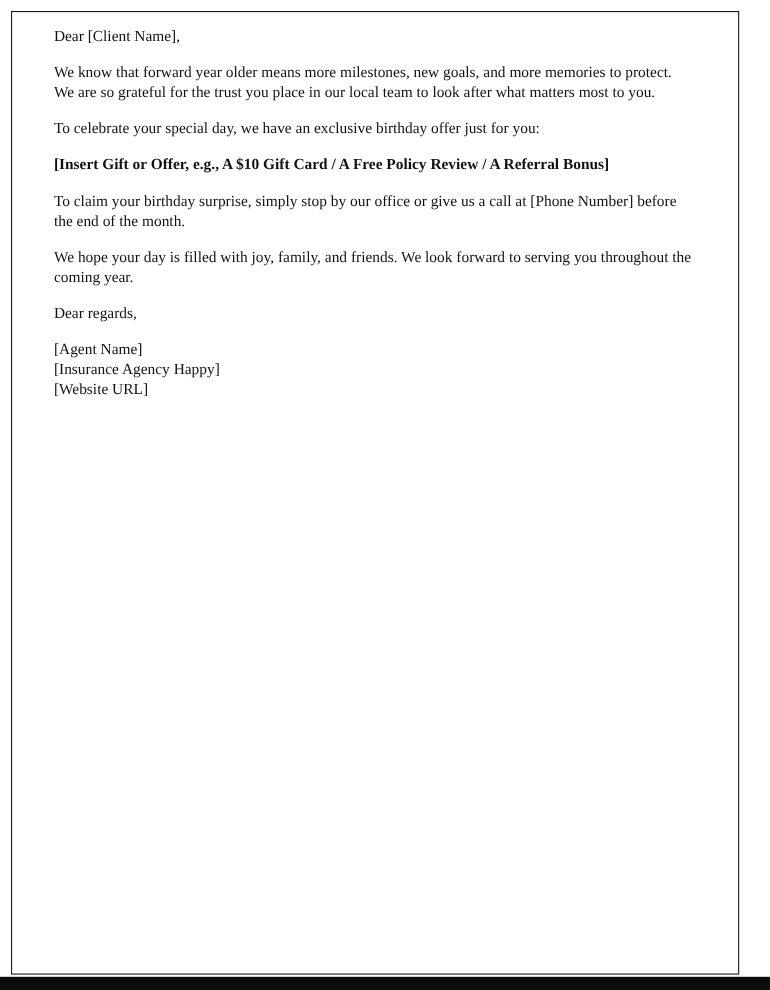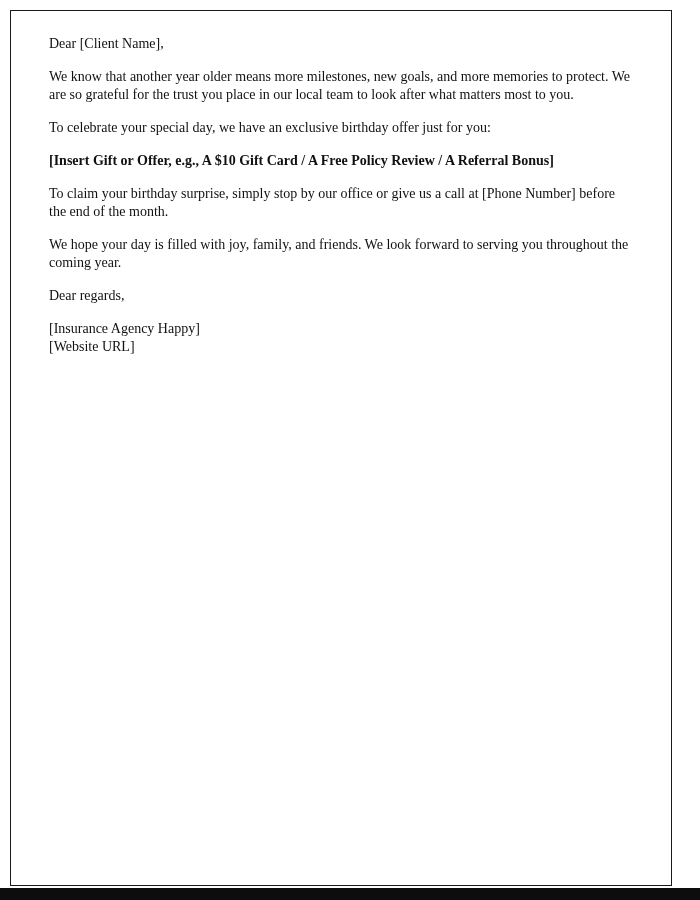--- a/index.html
+++ b/index.html
@@ -17,21 +17,21 @@
     background: #ffffff;
   }
   .page {
     position: absolute;
     left: 10px;
     top: 10px;
     width: 662px;
     height: 876px;
     background: #ffffff;
     border: 1px solid #1a1a1a;
-    padding: 24px 40px 40px 38px;
+    padding: 14px 40px 40px 38px;
     color: #111111;
   }
   .page-bottom-edge {
     position: absolute;
     left: 0;
     bottom: 0;
     width: 700px;
     height: 12px;
     background: #0d0d0d;
   }
@@ -55,33 +55,34 @@
 </head>
 <body>
 
 <div class="canvas">
   <div class="page">
     <div class="letter-body">
 
       <p class="para">Dear [Client Name],</p>
 
 
-      <p class="para">We know that another year older means more milestones, new goals, and more memories to protect. We are so grateful for the trust you place in our local team to look after what matters most to you.</p>
+      <p class="para">We know that forward year older means more milestones, new goals, and more memories to protect. We are so grateful for the trust you place in our local team to look after what matters most to you.</p>
 
       <p class="para">To celebrate your special day, we have an exclusive birthday offer just for you:</p>
 
       <p class="offer-line">[Insert Gift or Offer, e.g., A $10 Gift Card / A Free Policy Review / A Referral Bonus]</p>
 
       <p class="para">To claim your birthday surprise, simply stop by our office or give us a call at [Phone Number] before the end of the month.</p>
 
       <p class="para">We hope your day is filled with joy, family, and friends. We look forward to serving you throughout the coming year.</p>
 
       <p class="para">Dear regards,</p>
 
       <div class="signature-block">
+        <p class="sig-line">[Agent Name]</p>
         <p class="sig-line">[Insurance Agency Happy]</p>
         <p class="sig-line">[Website URL]</p>
       </div>
 
     </div>
   </div>
 
   <div class="page-bottom-edge"></div>
 </div>
 

